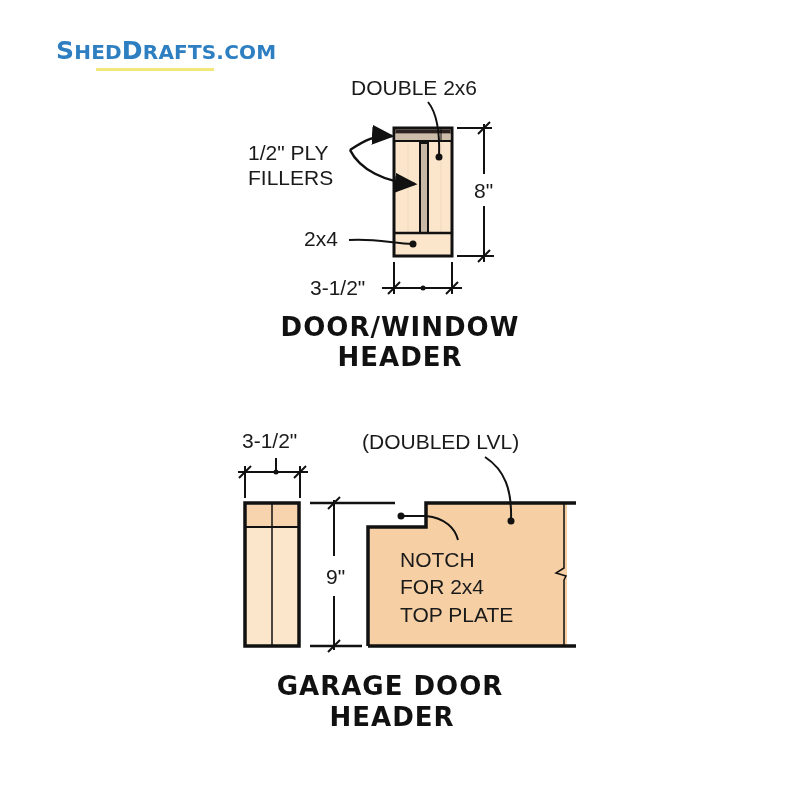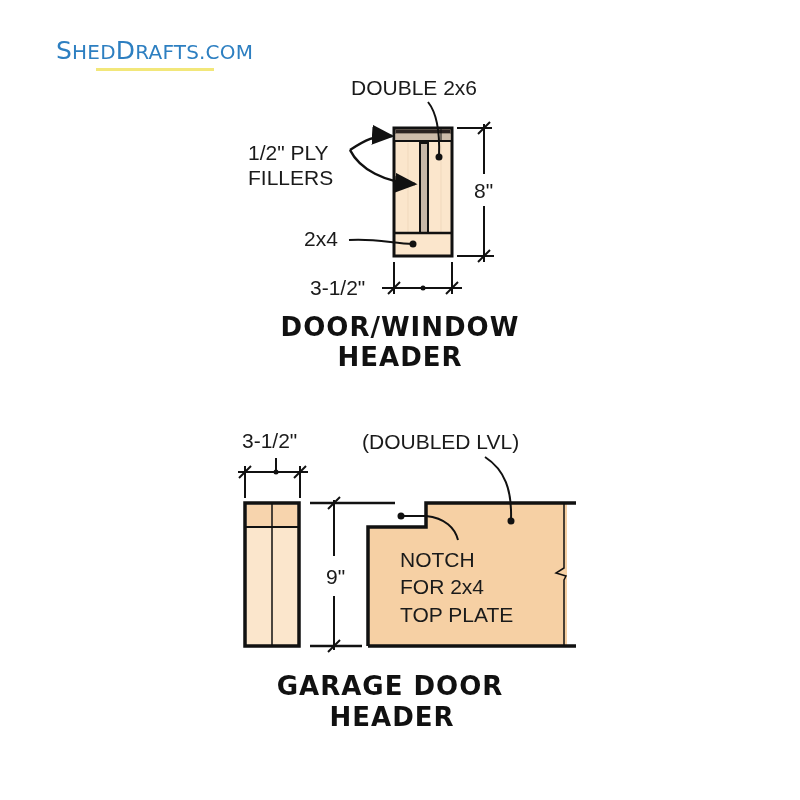--- a/index.html
+++ b/index.html
@@ -1,17 +1,17 @@
 <!DOCTYPE html>
 <html><head>
   <meta charset="utf-8">
   <style>
     html, body { margin: 0; padding: 0; background: #ffffff; }
     body { width: 800px; height: 800px; position: relative; overflow: hidden; font-family: "Liberation Sans", sans-serif; }
-    .logo { position: absolute; left: 56px; top: 36px; font-family: "DejaVu Sans", sans-serif; font-weight: normal; color: #2d7fc1; font-size: 25px; letter-spacing: 0.2px; }
+    .logo { position: absolute; left: 56px; top: 36px; font-family: "DejaVu Sans", sans-serif; font-weight: bold; color: #2d7fc1; font-size: 25px; letter-spacing: 0.2px; }
     .logo .sm { font-size: 20px; }
     .logo-underline { position: absolute; left: 96px; top: 68px; width: 118px; height: 3px; background: #f2e77a; }
     svg { position: absolute; left: 0; top: 0; }
     .lbl { font-family: "Liberation Sans", sans-serif; font-size: 21px; fill: #1a1a1a; }
     .title { font-family: "DejaVu Sans", sans-serif; font-weight: bold; font-size: 26px; fill: #111; letter-spacing: 1px; }
   </style>
 </head>
 <body>
 
 <div class="logo">

